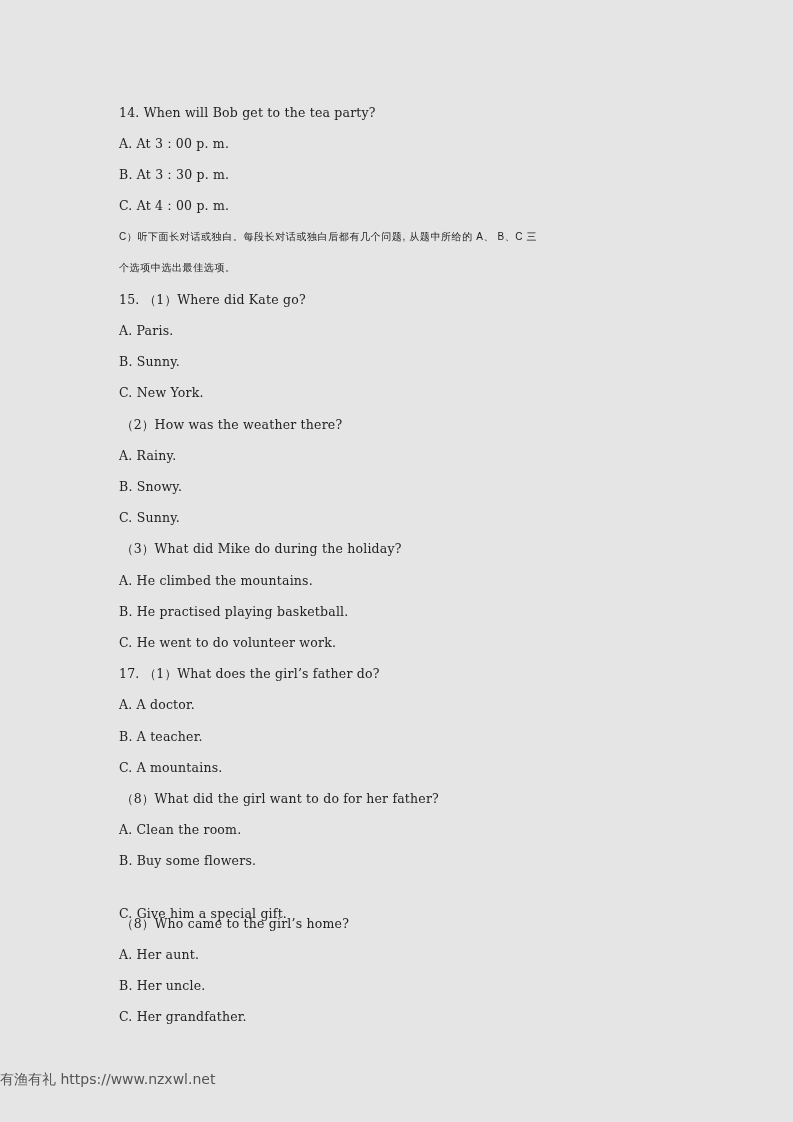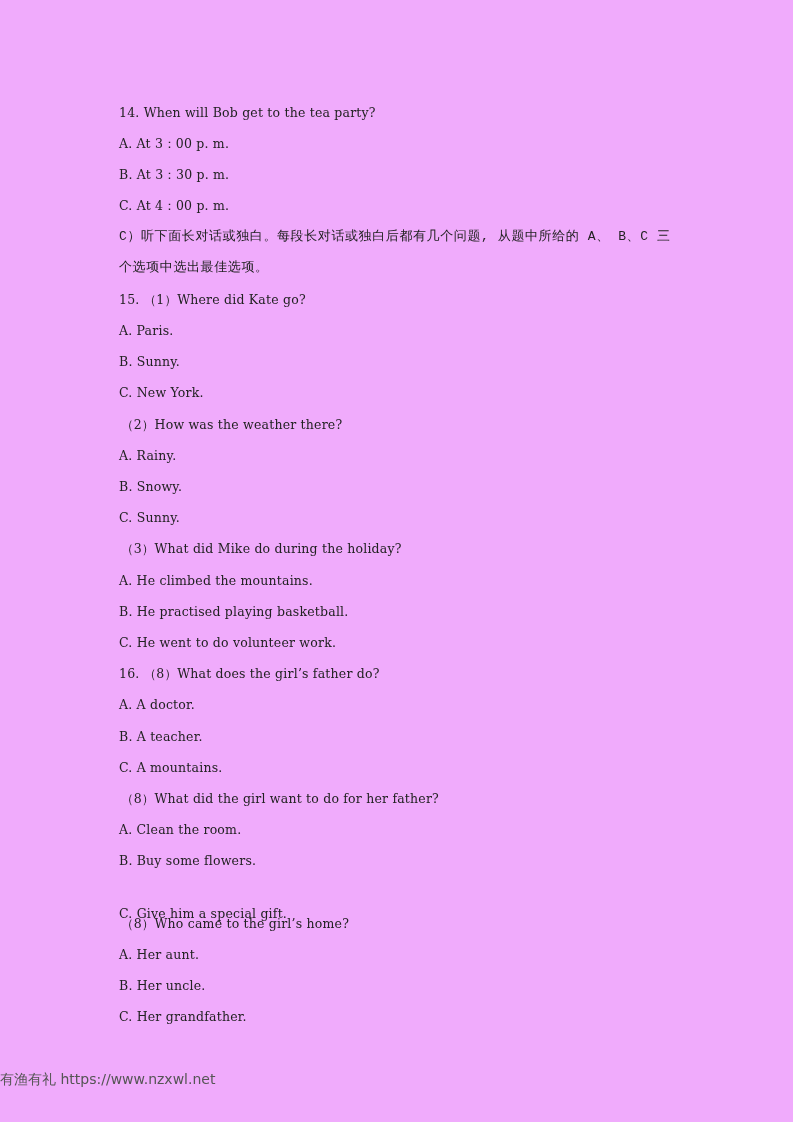--- a/index.html
+++ b/index.html
@@ -12,34 +12,34 @@
       height: 1122px;
       position: relative;
       overflow: hidden;
       font-family: "DejaVu Serif", "Liberation Serif", serif;
       color: #222222;
     }
     .page {
       position: absolute;
       left: 0; top: 0;
       width: 793px; height: 1122px;
-      background: #f0abfc;
+      background: #e5e5e5;
     }
     .line {
       position: absolute;
       left: 119px;
       font-size: 12.5px;
       line-height: 16px;
       white-space: pre;
       letter-spacing: 0.2px;
     }
     .line.indent { left: 121px; }
     .line.cn {
-      font-family: Liberation Mono, monospace;
-      font-size: 13px;
+      font-family: Liberation Sans, sans-serif;
+      font-size: 10px;
       letter-spacing: 0.6px;
     }
     .footer {
       position: absolute;
       left: 0;
       width: 793px;
       top: 1071px;
       font-family: "DejaVu Sans", "Liberation Sans", sans-serif;
       font-size: 14px;
       color: #555555;
@@ -61,21 +61,21 @@
     <div class="line" style="top:354px">B. Sunny.</div>
     <div class="line" style="top:385px">C. New York.</div>
     <div class="line indent" style="top:417px">（2）How was the weather there?</div>
     <div class="line" style="top:448px">A. Rainy.</div>
     <div class="line" style="top:479px">B. Snowy.</div>
     <div class="line" style="top:510px">C. Sunny.</div>
     <div class="line indent" style="top:541px">（3）What did Mike do during the holiday?</div>
     <div class="line" style="top:573px">A. He climbed the mountains.</div>
     <div class="line" style="top:604px">B. He practised playing basketball.</div>
     <div class="line" style="top:635px">C. He went to do volunteer work.</div>
-    <div class="line" style="top:666px">16. （8）What does the girl’s father do?</div>
+    <div class="line" style="top:666px">17. （1）What does the girl’s father do?</div>
     <div class="line" style="top:697px">A. A doctor.</div>
     <div class="line" style="top:729px">B. A teacher.</div>
     <div class="line" style="top:760px">C. A mountains.</div>
     <div class="line indent" style="top:791px">（8）What did the girl want to do for her father?</div>
     <div class="line" style="top:822px">A. Clean the room.</div>
     <div class="line" style="top:853px">B. Buy some flowers.</div>
     <div class="line" style="top:906px">C. Give him a special gift.</div>
     <div class="line indent" style="top:916px">（8）Who came to the girl’s home?</div>
     <div class="line" style="top:947px">A. Her aunt.</div>
     <div class="line" style="top:978px">B. Her uncle.</div>

